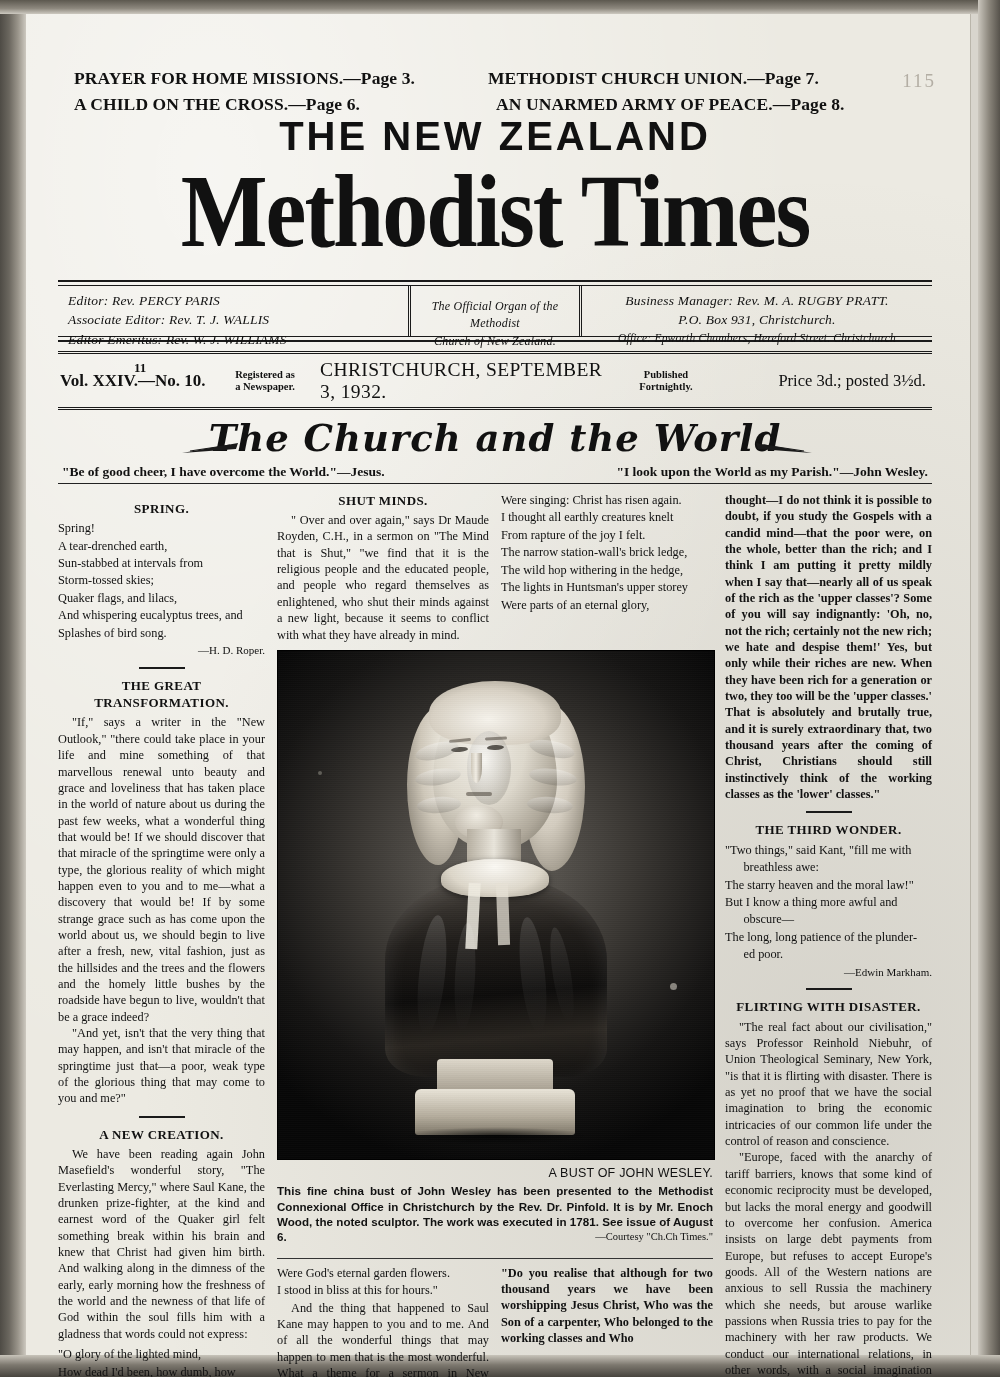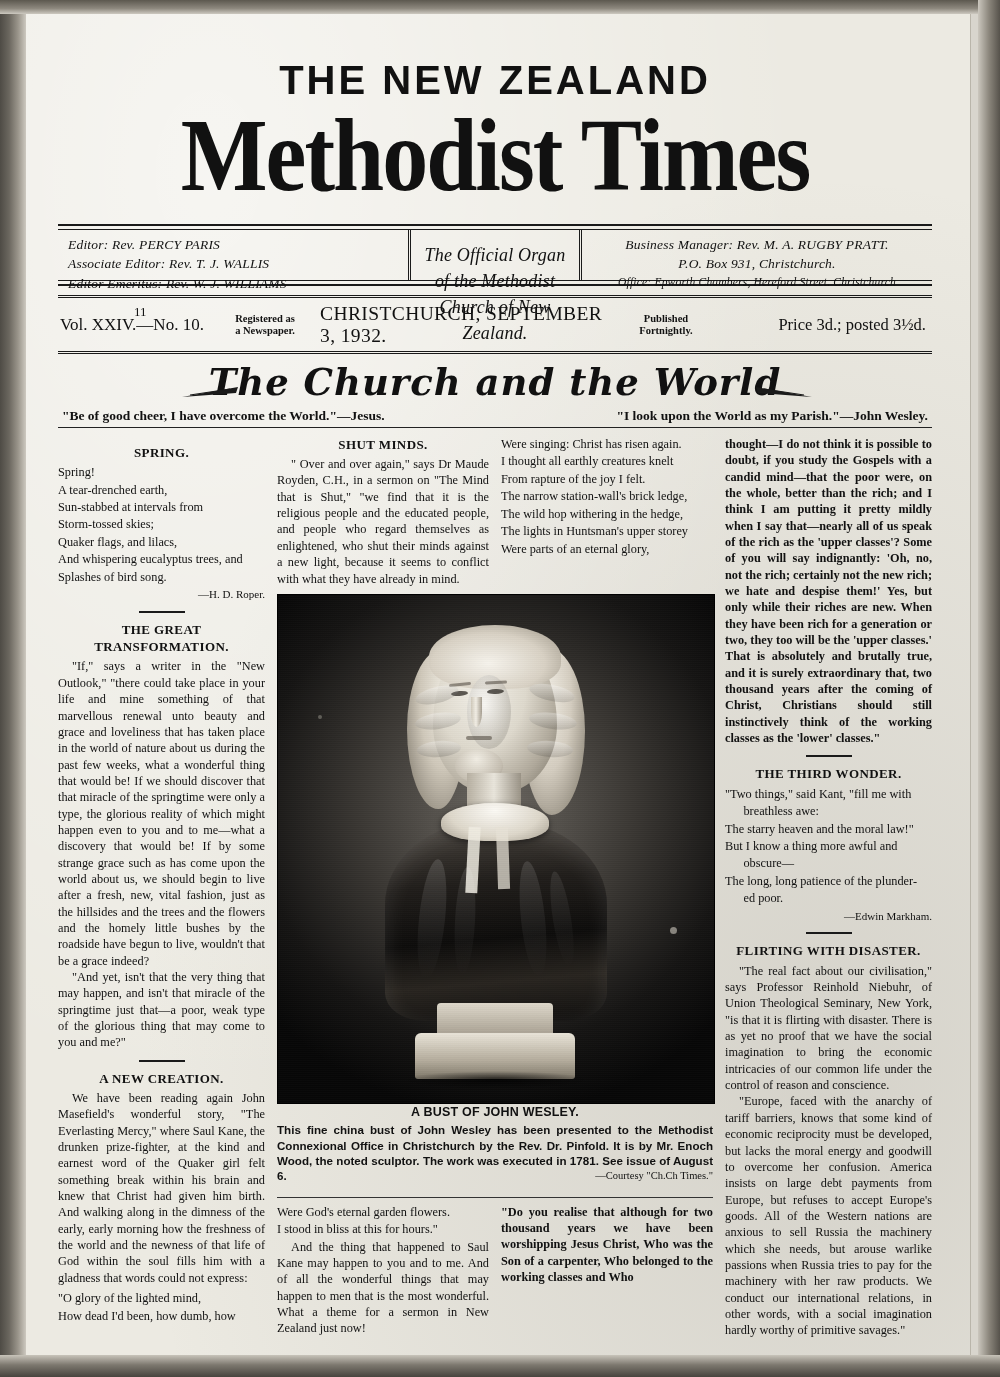--- a/index.html
+++ b/index.html
@@ -60,26 +60,26 @@
       padding:0;display:flex;height:58px;}
   .credits-inner{display:flex;width:100%;border-top:1px solid #1a1a1a;
       border-bottom:1px solid #1a1a1a;margin:3px 0;}
   .cbox{padding:5px 10px 3px;font-style:italic;font-family:"Liberation Serif",serif;}
   .cbox1{width:330px;border-right:3px double #1a1a1a;}
   .cbox2{flex:1;border-right:3px double #1a1a1a;text-align:center;padding-top:12px;}
   .cbox3{width:330px;text-align:center;}
   .cline{font-size:13.5px;line-height:1.45;letter-spacing:.2px;}
   .cline.small{font-size:11.5px;}
   .cbox1 .cline{text-align:left;}
-  .cbox2 .cline{font-size:18px;}
+  .cbox2 .cline{font-size:12px;}
 
   
   .volbar{margin-top:9px;border-top:3px double #1a1a1a;border-bottom:3px double #1a1a1a;
       padding:5px 2px 4px;display:flex;align-items:center;font-family:"Liberation Serif",serif;}
-  .v1{width:150px;font-size:17px;position:relative;}
+  .v1{width:150px;font-size:17px;position:relative;font-weight:bold;}
   .v1 .ins{position:absolute;left:74px;top:-11px;font-size:13px;}
   .v2{width:110px;font-size:10.5px;line-height:1.15;text-align:center;font-weight:bold;}
   .v3{flex:1;text-align:left;font-size:19.5px;letter-spacing:.4px;}
   .v4{width:100px;font-size:10.5px;line-height:1.15;text-align:center;font-weight:bold;}
   .v5{width:210px;text-align:right;font-size:16.5px;padding-right:4px;}
 
   
   .banner{position:relative;height:44px;margin-top:8px;}
   .gothic{position:absolute;left:0;right:0;top:-2px;text-align:center;
       font-family:"DejaVu Serif",serif;font-weight:bold;font-size:37px;
@@ -106,21 +106,21 @@
   .dash{width:46px;height:2px;background:#1a1a1a;margin:9px auto 7px;}
 
   
   .colmid{width:436px;}
   .colmid .sub{width:212px;}
   .split{display:flex;}
   .split .sub + .sub{margin-left:12px;}
   .figure{margin:7px 0 0;}
   .photo{width:436px;height:508px;position:relative;overflow:hidden;
       background:#0d0d0d;border:1px solid #000;}
-  .cap-title{text-align:center;font-weight:bold;font-size:12.5px;
+  .cap-title{text-align:right;font-weight:normal;font-size:12.5px;margin-top:5px;
       font-family:"Liberation Sans",sans-serif;letter-spacing:.2px;}
   .cap-body{font-size:11.6px;line-height:1.3;text-align:justify;font-weight:bold;
       font-family:"Liberation Sans",sans-serif;margin-top:2px;position:relative;}
   .cap-courtesy{font-weight:normal;font-family:"Liberation Serif",serif;
       font-size:10.5px;position:absolute;right:0;bottom:-0px;}
   .cap-rule{border-bottom:1px solid #333;margin-top:14px;}
 
   
   .ph-bg{position:absolute;inset:0;
      background:radial-gradient(ellipse 70% 60% at 50% 42%, #6a6660 0%, #3a3733 45%, #151413 78%, #070707 100%);}
@@ -184,20 +184,27 @@
 
 <div class="page">
   <div class="sheet"></div>
   <div class="edge-l"></div>
   <div class="edge-t"></div>
   <div class="edge-r"></div>
   <div class="edge-b"></div>
 
   <div class="content">
 
+    <div class="toplines">
+      <div class="tl tl-a">PRAYER FOR HOME MISSIONS.—Page 3.</div>
+      <div class="tl tl-b">A CHILD ON THE CROSS.—Page 6.</div>
+      <div class="tl tl-c">METHODIST CHURCH UNION.—Page 7.</div>
+      <div class="tl tl-d">AN UNARMED ARMY OF PEACE.—Page 8.</div>
+      <div class="pagenum">115</div>
+    </div>
 
     <div class="mh-sub">THE NEW ZEALAND</div>
     <div class="mh-main">Methodist Times</div>
 
     <div class="credits">
       <div class="credits-inner">
         <div class="cbox cbox1">
           <div class="cline">Editor: Rev. PERCY PARIS</div>
           <div class="cline">Associate Editor: Rev. T. J. WALLIS</div>
           <div class="cline">Editor Emeritus: Rev. W. J. WILLIAMS</div>

